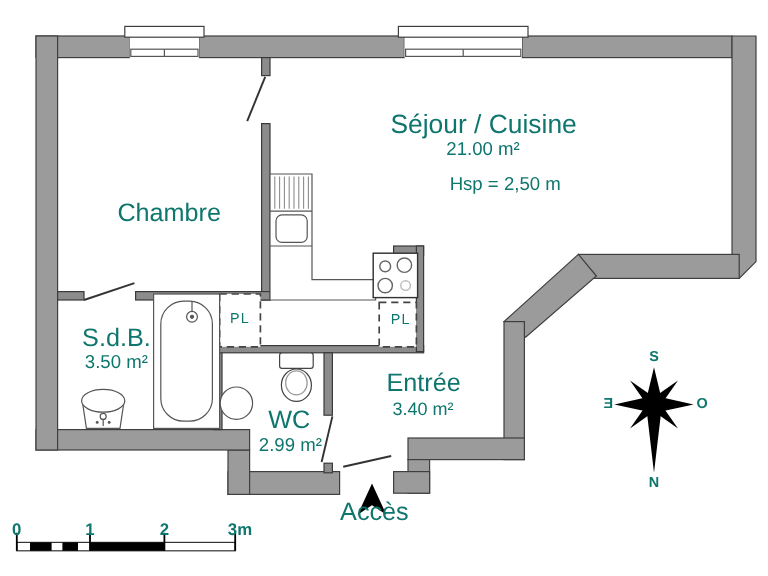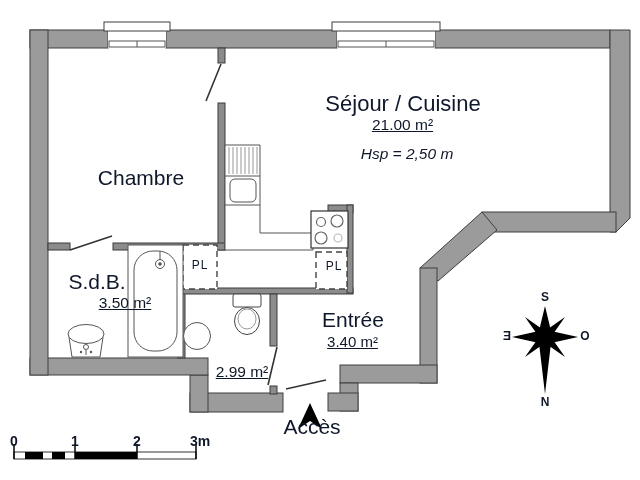--- a/index.html
+++ b/index.html
@@ -1,21 +1,21 @@
 <!DOCTYPE html>
 <html><head>
 <meta charset="utf-8">
 <style>
   html,body{margin:0;padding:0;background:#ffffff;}
   #stage{position:relative;width:640px;height:480px;background:#ffffff;overflow:hidden;
          font-family:"Liberation Sans","DejaVu Sans",sans-serif;color:#111;}
   #plan-svg{position:absolute;left:0;top:0;}
-  .lbl{position:absolute;text-align:center;line-height:1.05;white-space:nowrap;color:#0f172a;}
+  .lbl{position:absolute;text-align:center;line-height:1.05;white-space:nowrap;color:#0f766e;}
   .room-name{font-size:21px;}
-  .room-area{font-size:15.5px;text-decoration:underline;}
+  .room-area{font-size:15.5px;}
   .sejour-name{font-size:22px;}
   .hsp{font-size:15.5px;}
   .pl{font-size:12px;letter-spacing:1px;}
   .acces{font-size:21px;}
   .compass-letter{font-size:12px;font-weight:bold;}
   .scale-num{font-size:14px;font-weight:bold;}
   .watermark{position:absolute;left:408px;top:222px;font-size:40px;font-weight:bold;
              color:rgba(255,255,255,0.55);transform:rotate(-43deg);}
 </style>
 </head>
@@ -142,25 +142,26 @@
         <line x1="137" y1="444" x2="137" y2="459"></line>
         <line x1="196" y1="444" x2="196" y2="459"></line>
       </g>
     </g>
   </svg>
 
   <div class="lbl room-name" style="left:56px;top:119px;width:170px;margin-top:48px;">Chambre</div>
 
   <div class="lbl sejour-name" style="left:318px;top:92px;width:170px;">Séjour / Cuisine</div>
   <div class="lbl room-area" style="left:330px;top:117px;width:145px;">21.00 m²</div>
-  <div class="lbl hsp" style="left:332px;top:146px;width:150px;font-style:italic;">Hsp =  2,50 m</div>
+  <div class="lbl hsp" style="left:346px;top:146px;width:150px;">Hsp =  2,50 m</div>
 
   <div class="lbl room-name" style="left:42px;top:271px;width:110px;">S.d.B.</div>
-  <div class="lbl room-area" style="left:47px;top:295px;width:100px;margin-left:28px;">3.50 m²</div>
+  <div class="lbl room-area" style="left:47px;top:295px;width:100px;">3.50 m²</div>
 
+  <div class="lbl room-name" style="left:201px;top:340px;width:80px;">WC</div>
   <div class="lbl room-area" style="left:197px;top:364px;width:90px;">2.99 m²</div>
 
   <div class="lbl room-name" style="left:308px;top:309px;width:90px;">Entrée</div>
   <div class="lbl room-area" style="left:310px;top:334px;width:85px;font-size:15px;">3.40 m²</div>
 
   <div class="lbl pl" style="left:186px;top:259px;width:28px;">PL</div>
   <div class="lbl pl" style="left:320px;top:260px;width:28px;">PL</div>
 
   <div class="lbl acces" style="left:272px;top:416px;width:80px;">Accès</div>
 

